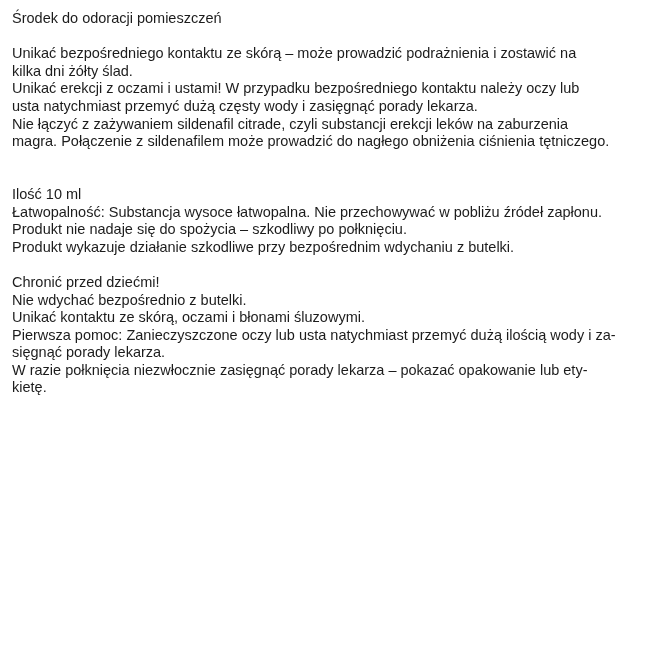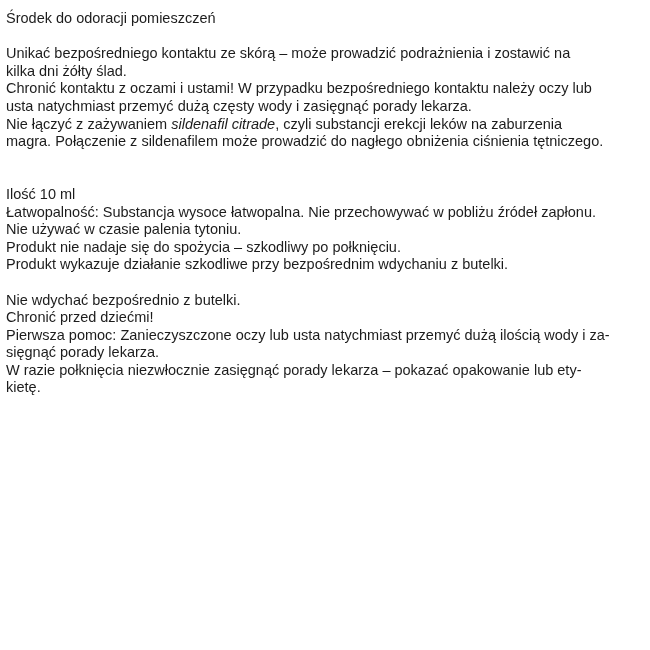--- a/index.html
+++ b/index.html
@@ -11,65 +11,64 @@
     position: relative;
     width: 650px;
     height: 650px;
     background: #ffffff;
     overflow: hidden;
     font-family: "Liberation Sans", "DejaVu Sans", sans-serif;
     font-size: 14.5px;
     line-height: 17.6px;
     color: #1c1c1c;
     box-sizing: border-box;
-    padding: 10px 10px 0 6px;
+    padding: 10px 10px 0 12px;
     -webkit-font-smoothing: antialiased;
   }
   .doc-title {
     white-space: nowrap;
     font-weight: normal;
     font-size: 14.5px;
     margin: 0;
   }
   .doc-paragraph {
     margin-top: 17.6px; 
   }
   .doc-paragraph:nth-child(2) {
     margin-top: 35.2px; 
   }
   .doc-line {
     white-space: nowrap;
   }
   .seg-italic {
-    font-style: italic;
   }
 </style>
 </head>
 <body>
 
 <div class="page">
   <div class="doc-title">Środek do odoracji pomieszczeń</div>
   <div id="doc-body">
       <div class="doc-paragraph">
         <div class="doc-line"><span>Unikać bezpośredniego kontaktu ze skórą – może prowadzić podrażnienia i zostawić na</span></div>
         <div class="doc-line"><span>kilka dni żółty ślad.</span></div>
-        <div class="doc-line"><span>Chronić kontaktu z oczami i ustami! W przypadku bezpośredniego kontaktu należy oczy lub</span></div>
+        <div class="doc-line"><span>Unikać erekcji z oczami i ustami! W przypadku bezpośredniego kontaktu należy oczy lub</span></div>
         <div class="doc-line"><span>usta natychmiast przemyć dużą częsty wody i zasięgnąć porady lekarza.</span></div>
         <div class="doc-line"><span>Nie łączyć z zażywaniem </span><span class="seg-italic">sildenafil citrade</span><span>, czyli substancji erekcji leków na zaburzenia</span></div>
         <div class="doc-line"><span>magra. Połączenie z sildenafilem może prowadzić do nagłego obniżenia ciśnienia tętniczego.</span></div>
       </div>
       <div class="doc-paragraph">
         <div class="doc-line"><span>Ilość 10 ml</span></div>
         <div class="doc-line"><span>Łatwopalność: Substancja wysoce łatwopalna. Nie przechowywać w pobliżu źródeł zapłonu.</span></div>
-        <div class="doc-line"><span>Nie używać w czasie palenia tytoniu.</span></div>
         <div class="doc-line"><span>Produkt nie nadaje się do spożycia – szkodliwy po połknięciu.</span></div>
         <div class="doc-line"><span>Produkt wykazuje działanie szkodliwe przy bezpośrednim wdychaniu z butelki.</span></div>
       </div>
       <div class="doc-paragraph">
+        <div class="doc-line"><span>Chronić przed dziećmi!</span></div>
         <div class="doc-line"><span>Nie wdychać bezpośrednio z butelki.</span></div>
-        <div class="doc-line"><span>Chronić przed dziećmi!</span></div>
+        <div class="doc-line"><span>Unikać kontaktu ze skórą, oczami i błonami śluzowymi.</span></div>
         <div class="doc-line"><span>Pierwsza pomoc: Zanieczyszczone oczy lub usta natychmiast przemyć dużą ilością wody i za-</span></div>
         <div class="doc-line"><span>sięgnąć porady lekarza.</span></div>
         <div class="doc-line"><span>W razie połknięcia niezwłocznie zasięgnąć porady lekarza – pokazać opakowanie lub ety-</span></div>
         <div class="doc-line"><span>kietę.</span></div>
       </div>
     </div>
 </div>
 
 </body></html>

